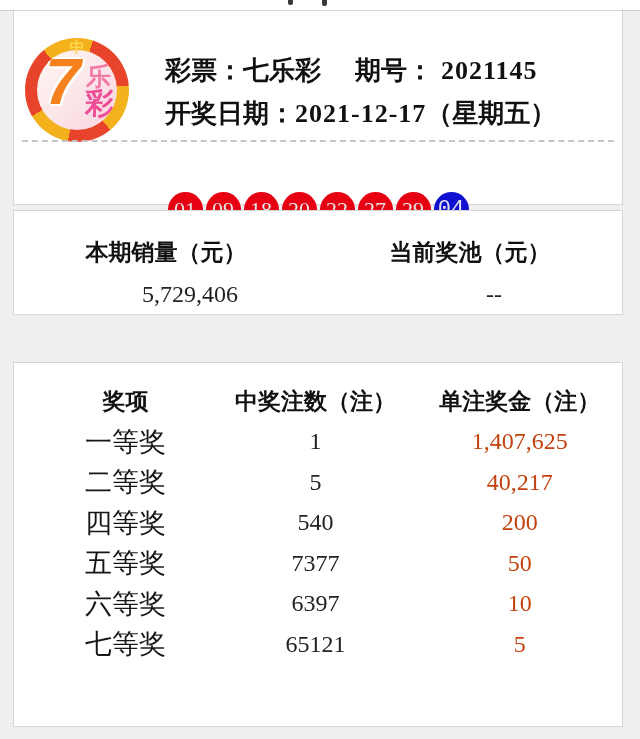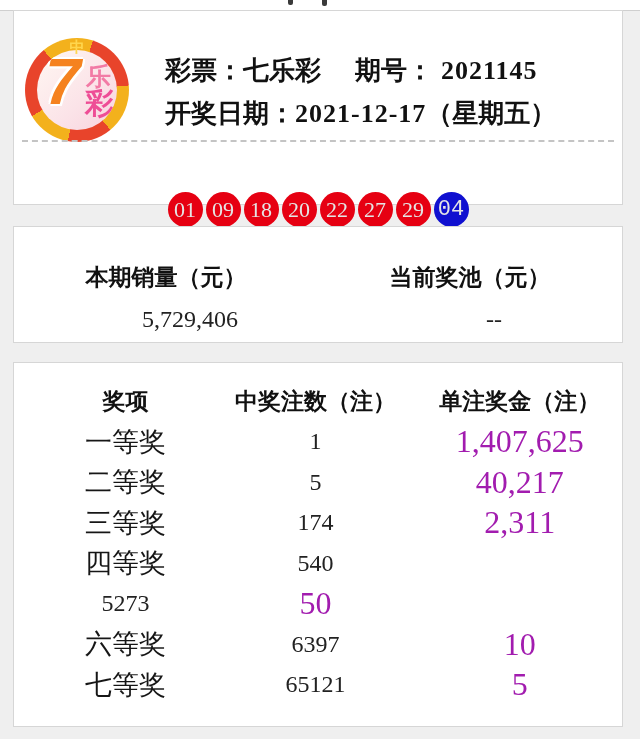--- a/index.html
+++ b/index.html
@@ -14,21 +14,21 @@
   
   .top-strip{position:absolute;top:0;left:0;width:640px;height:10px;background:#ffffff;}
   .top-line{position:absolute;top:10px;left:0;width:640px;height:0;border-top:1px solid #cfcfcf;}
   .artifact{position:absolute;background:#3a3a3a;border-radius:0 0 2px 2px;}
   .artifact.a1{left:288px;top:0;width:5px;height:5px;}
   .artifact.a2{left:322px;top:0;width:5px;height:6px;}
 
   
   .card{position:absolute;left:13px;width:610px;background:#ffffff;border:1px solid #d6d6d6;box-sizing:border-box;}
   .card1{top:10px;height:195px;}
-  .card2{top:226px;height:117px;display:flex;align-items:center;}
+  .card2{top:210px;height:105px;display:flex;}
   .card3{top:362px;height:365px;}
 
   
   .logo{position:absolute;left:11px;top:27px;width:104px;height:104px;border-radius:50%;
     background:conic-gradient(from -10deg,
       #f3b11c 0deg 28deg, #e8442b 28deg 95deg, #f3b11c 95deg 150deg,
       #e8442b 150deg 200deg, #f3b11c 200deg 250deg, #e8442b 250deg 330deg, #f3b11c 330deg 360deg);}
   .logo-inner{position:absolute;inset:12px;border-radius:50%;
     background:linear-gradient(135deg,#fff7f2 0%,#fbe3e8 60%,#f8d3de 100%);overflow:hidden;}
   .logo-seven{position:absolute;left:8px;top:-8px;font-size:64px;line-height:1.25;font-weight:bold;font-style:italic;color:#f5821f;
@@ -59,21 +59,21 @@
   .half{flex:1;text-align:center;}
   .half .lab{margin-top:26px;font-size:23px;font-weight:bold;color:#111;}
   .half .val{margin-top:13px;font-size:24px;color:#222;}
 
   
   .ptable{margin-top:18px;margin-left:24px;}
   .prow{display:grid;grid-template-columns:30% 35% 35%;height:40.5px;align-items:center;text-align:center;}
   .prow .c1{font-size:27px;color:#161616;}
   .prow.head .c1,.prow.head .c2,.prow.head .c3{font-size:23px;font-weight:bold;color:#111;font-family:"Liberation Sans",sans-serif;}
   .prow .c2{font-family:"Liberation Serif",serif;font-size:24px;color:#222;}
-  .prow .c3{font-family:"Liberation Serif",serif;font-size:32px;color:#a21caf;}
+  .prow .c3{font-family:"Liberation Serif",serif;font-size:24px;color:#c2410c;}
 </style>
 </head>
 <body>
 
 <div class="top-strip">
   <span class="artifact a1"></span>
   <span class="artifact a2"></span>
 </div>
 <div class="top-line"></div>
 
@@ -130,30 +130,27 @@
       <div class="c1">一等奖</div>
       <div class="c2">1</div>
       <div class="c3">1,407,625</div>
     </div>
     <div class="prow">
       <div class="c1">二等奖</div>
       <div class="c2">5</div>
       <div class="c3">40,217</div>
     </div>
     <div class="prow">
-      <div class="c1">三等奖</div>
-      <div class="c2">174</div>
-      <div class="c3">2,311</div>
+      <div class="c1">四等奖</div>
+      <div class="c2">540</div>
+      <div class="c3">200</div>
     </div>
     <div class="prow">
-      <div class="c1">四等奖</div>
-      <div class="c2">540</div>
-    </div>
-    <div class="prow">
-      <div class="c2">5273</div>
+      <div class="c1">五等奖</div>
+      <div class="c2">7377</div>
       <div class="c3">50</div>
     </div>
     <div class="prow">
       <div class="c1">六等奖</div>
       <div class="c2">6397</div>
       <div class="c3">10</div>
     </div>
     <div class="prow">
       <div class="c1">七等奖</div>
       <div class="c2">65121</div>

